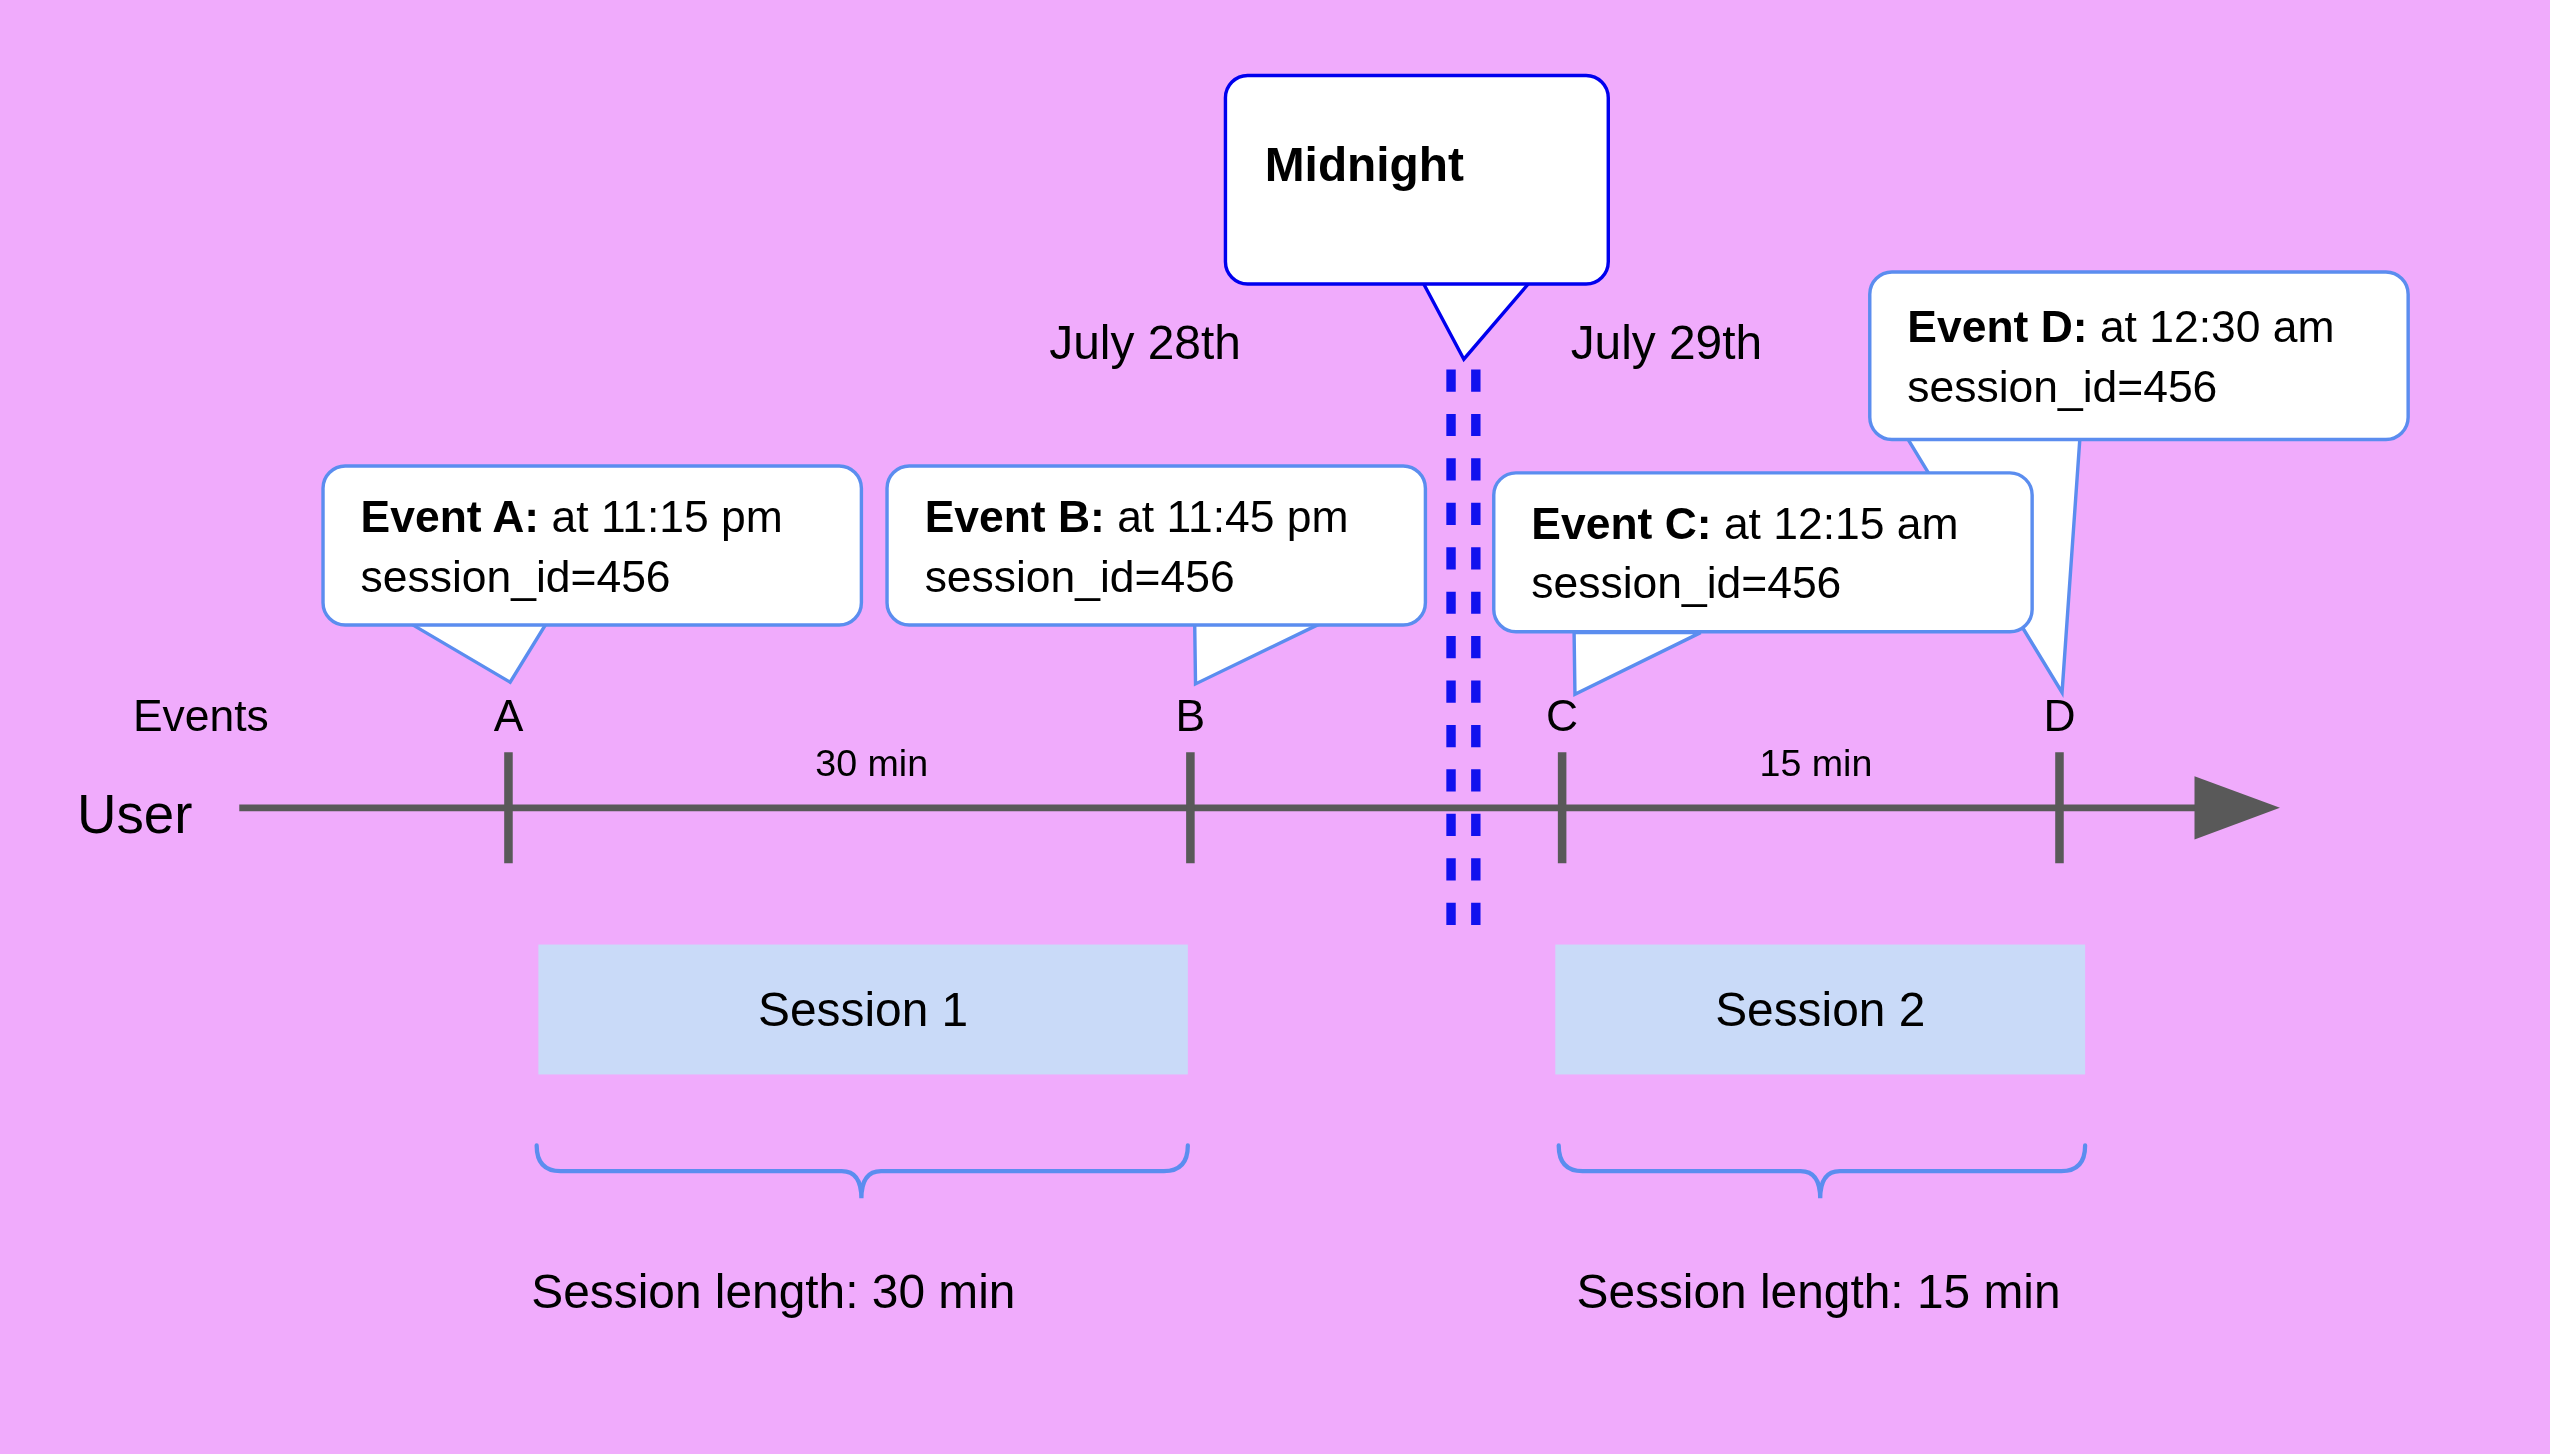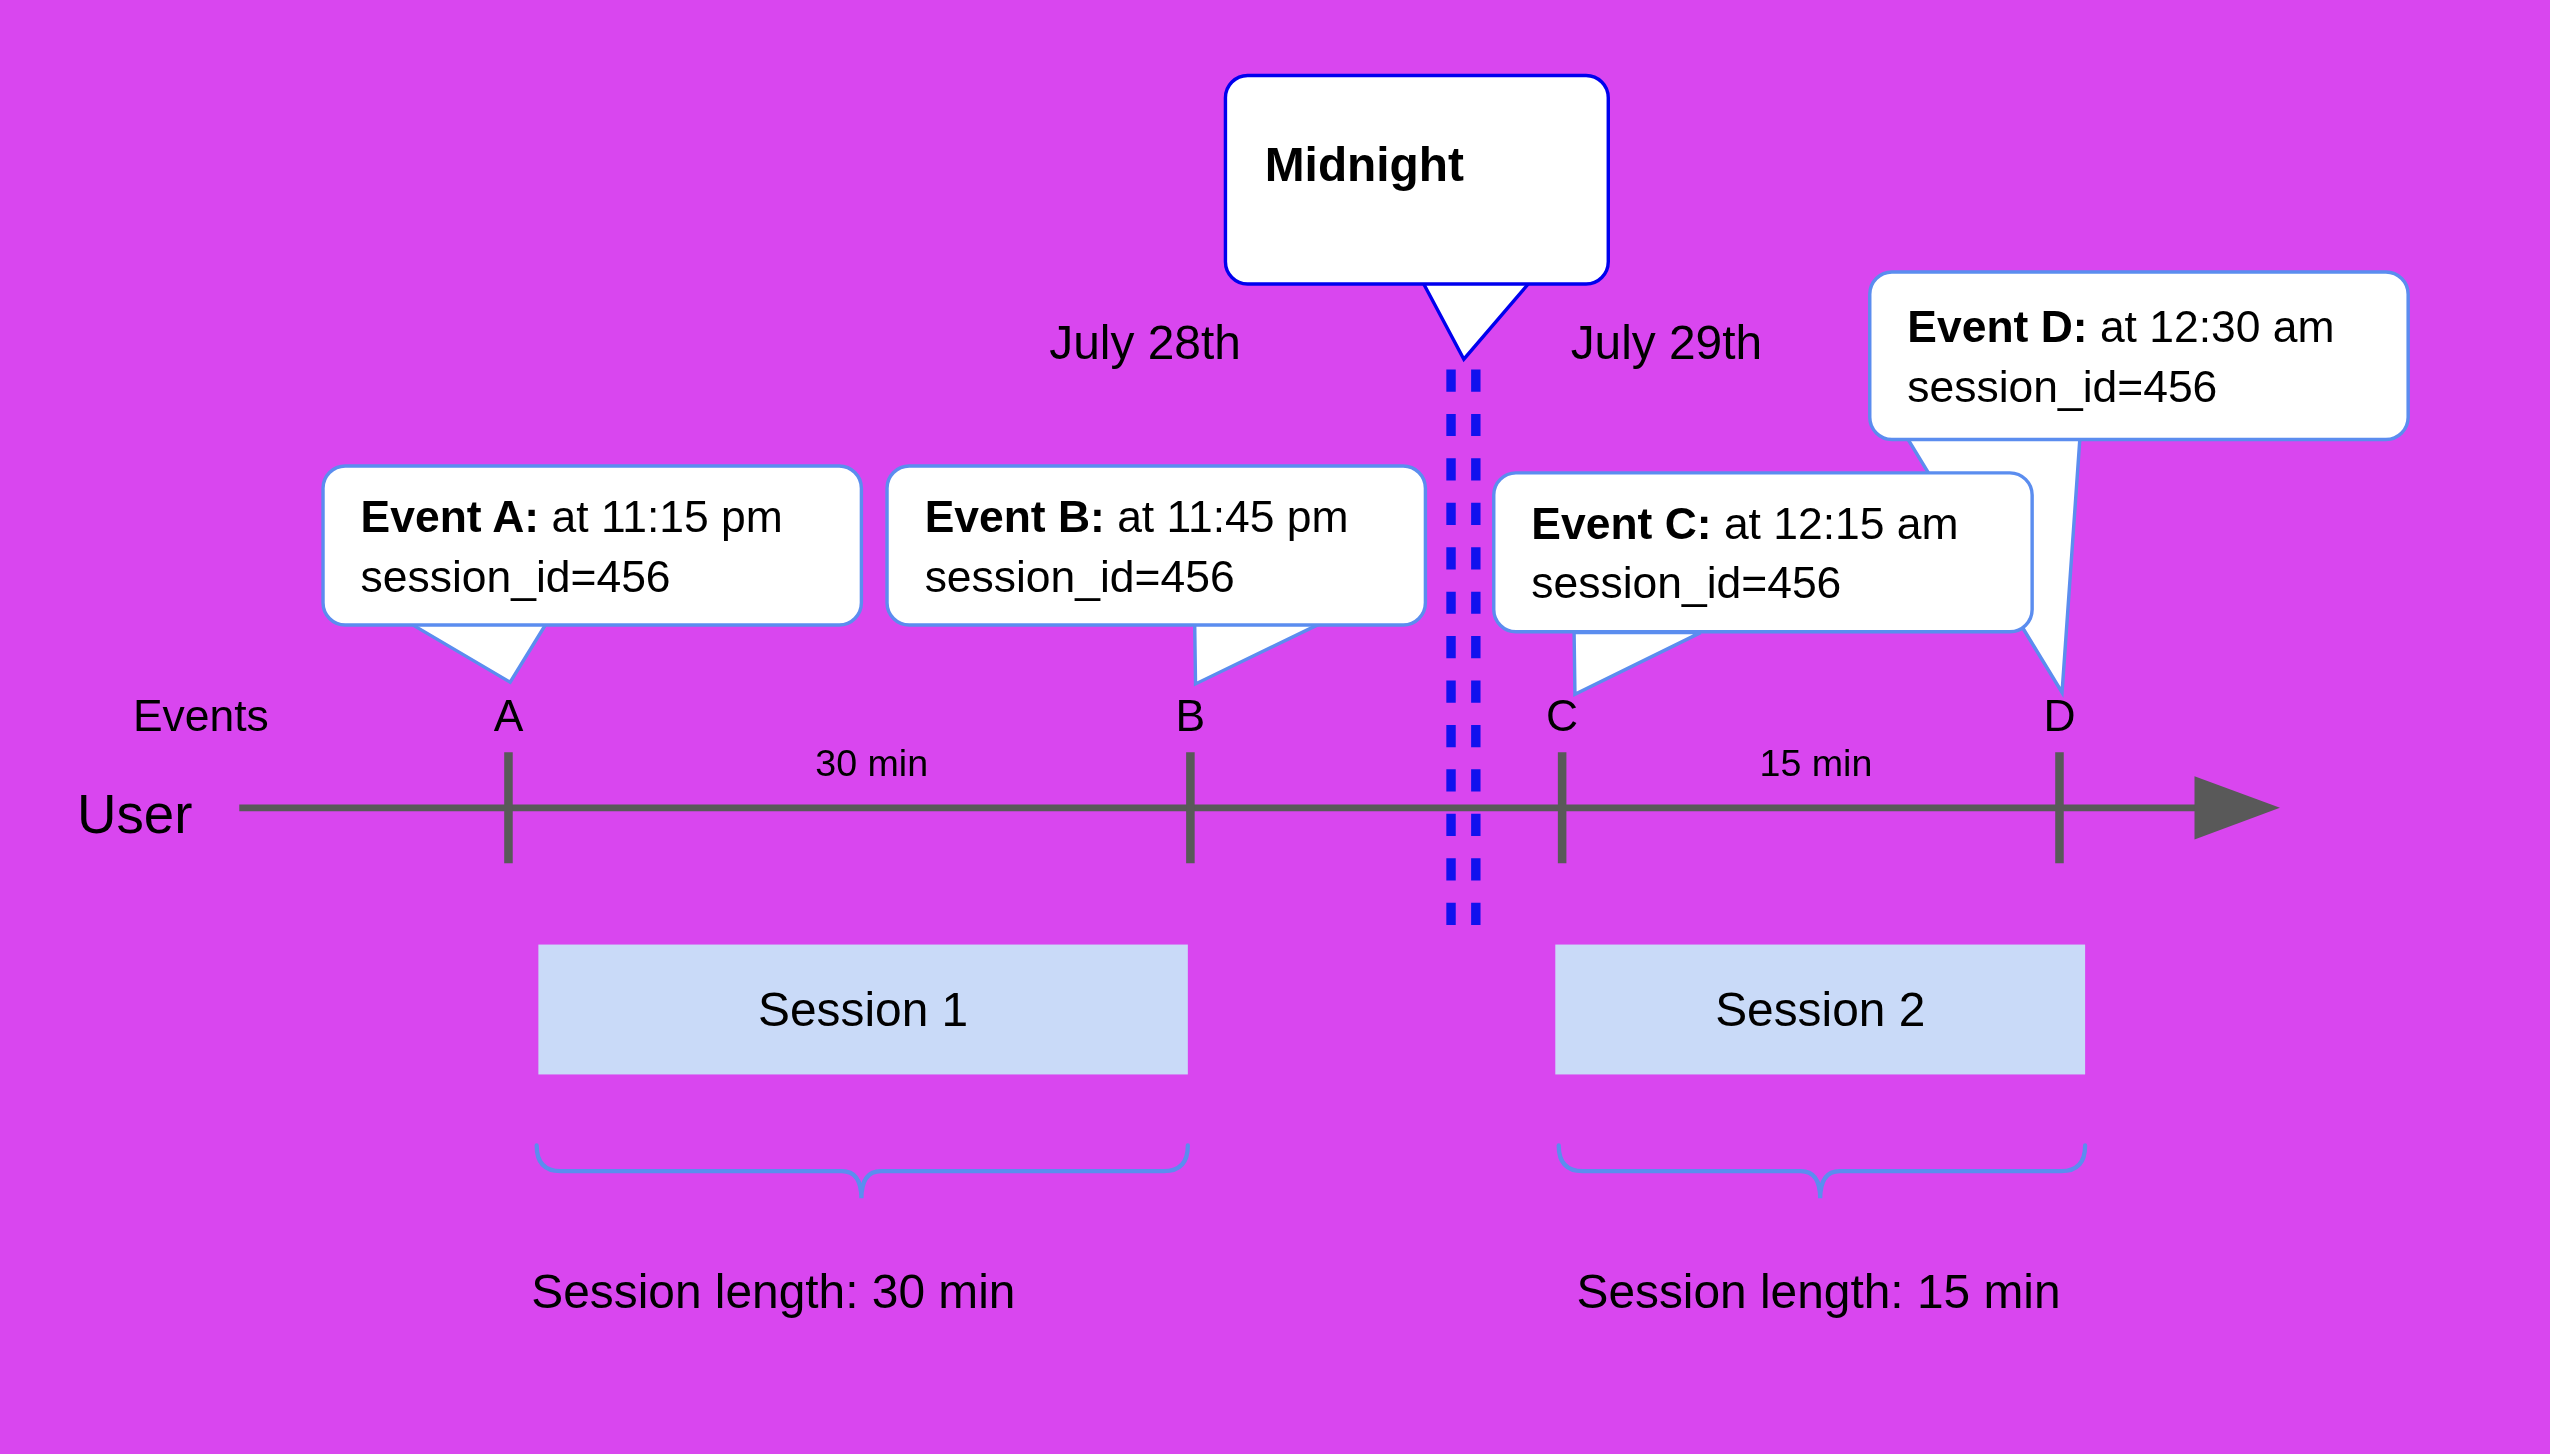--- a/index.html
+++ b/index.html
@@ -4,21 +4,21 @@
 <style>
   html, body {
     margin: 0;
     padding: 0;
     background: #ffffff;
   }
   #canvas {
     position: relative;
     width: 2550px;
     height: 1455px;
-    background: #d946ef;
+    background: #f0abfc;
     font-family: "Liberation Sans", sans-serif;
     overflow: hidden;
   }
   svg.layer {
     position: absolute;
     top: 0;
     left: 0;
     width: 2550px;
     height: 1455px;
   }

